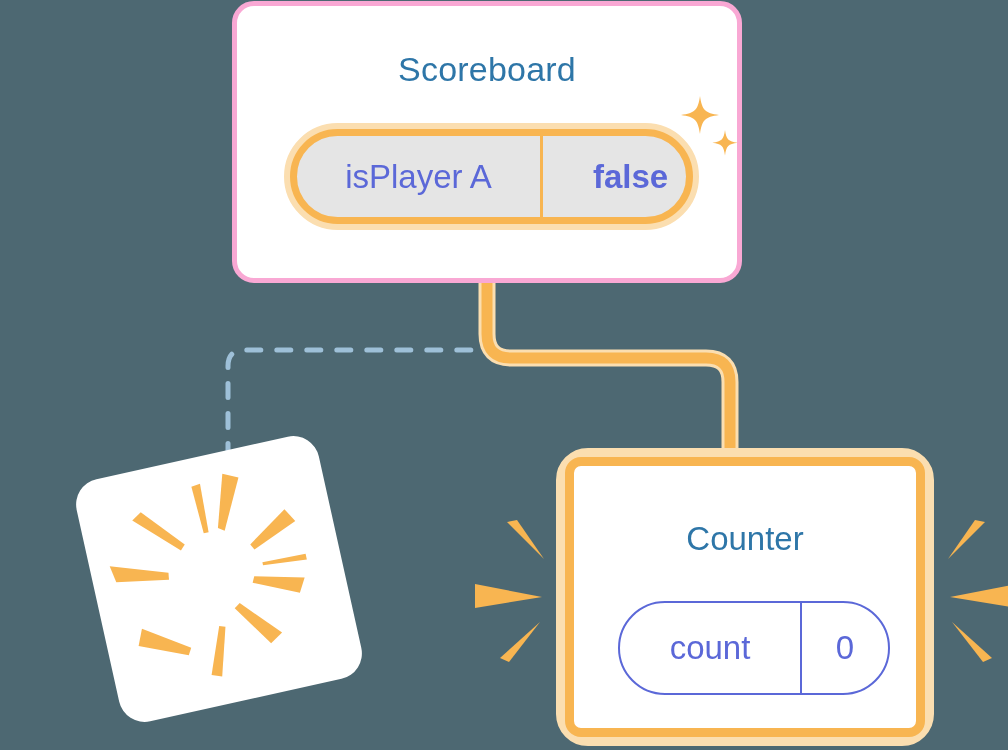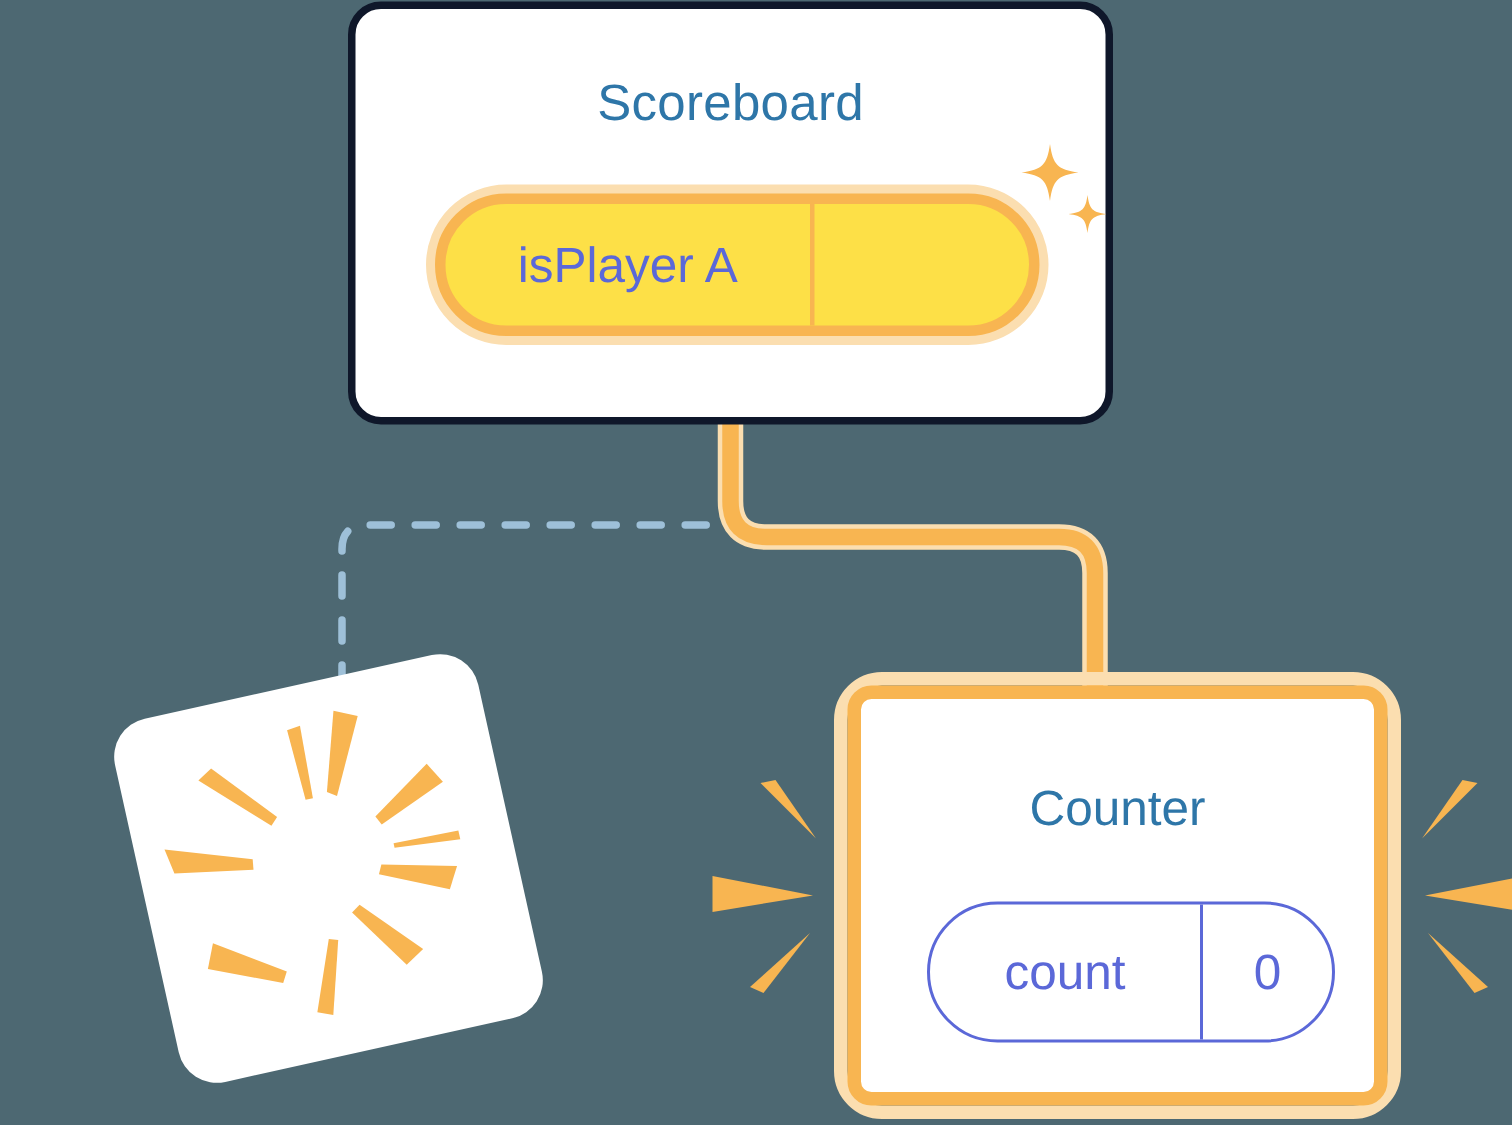--- a/index.html
+++ b/index.html
@@ -34,21 +34,21 @@
   }
 
   
   .scoreboard-card {
     position: absolute;
     left: 232px;
     top: 1px;
     width: 510px;
     height: 282px;
     background: #ffffff;
-    border: 5px solid #0f172a;
+    border: 5px solid #f9a8d4;
     border-radius: 22px;
     box-sizing: border-box;
     z-index: 3;
   }
   .scoreboard-title {
     position: absolute;
     left: 0;
     right: 0;
     top: 44px;
     text-align: center;
@@ -73,21 +73,21 @@
     box-sizing: border-box;
   }
   .pill-orange {
     position: absolute;
     left: 6px;
     top: 6px;
     right: 6px;
     bottom: 6px;
     border: 7px solid #f8b551;
     border-radius: 999px;
-    background: #fde047;
+    background: #e5e5e5;
     box-sizing: border-box;
     display: flex;
     align-items: stretch;
     gap: 32px;
   }
   .pill-orange .pill-key {
     flex: 0 0 243px;
     display: flex;
     align-items: center;
     justify-content: center;
@@ -227,20 +227,21 @@
     <path d="M 487 276 L 487 334 Q 487 358 511 358 L 706 358 Q 730 358 730 382 L 730 470" fill="none" stroke="#f8b551" stroke-width="11" stroke-linecap="butt"></path>
   </svg>
 
   <div class="scoreboard-card">
     <div class="scoreboard-title">Scoreboard</div>
 
     <div class="pill-wrap-orange">
       <div class="pill-halo"></div>
       <div class="pill-orange">
         <div class="pill-key">isPlayer A</div>
+        <div class="pill-val">false</div>
       </div>
     </div>
   </div>
 
   <svg class="sparkles" viewBox="0 0 80 80" aria-hidden="true">
     <path fill="#f8b551" d="M 28 4 C 30 18 33 21 47 23 C 33 25 30 28 28 42 C 26 28 23 25 9 23 C 23 21 26 18 28 4 Z"></path>
     <path fill="#f8b551" d="M 53 38 C 54.3 47.5 56.2 49.4 65.7 50.7 C 56.2 52 54.3 53.9 53 63.4 C 51.7 53.9 49.8 52 40.3 50.7 C 49.8 49.4 51.7 47.5 53 38 Z"></path>
   </svg>
 
   <svg class="burst-left" viewBox="0 0 86 180" aria-hidden="true">

